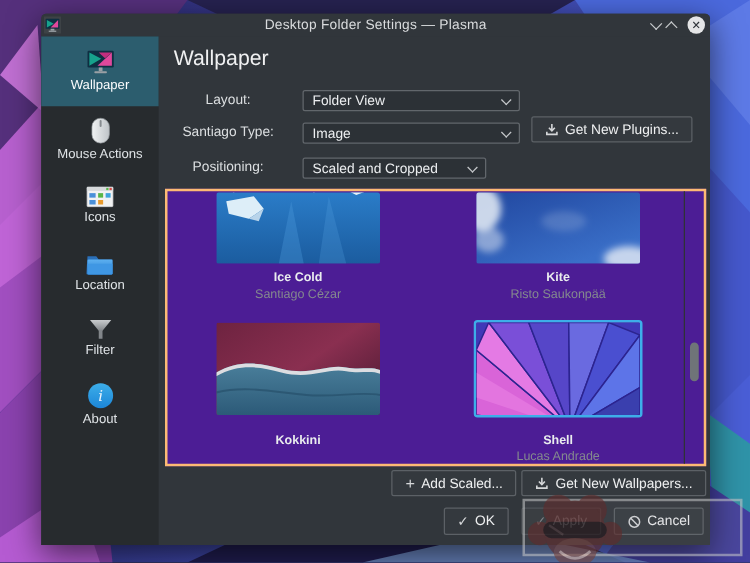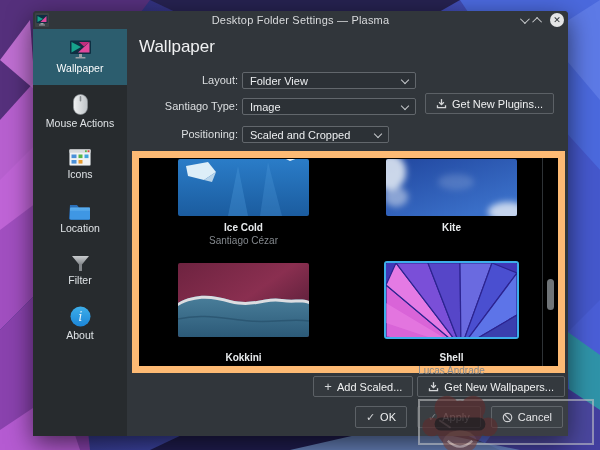--- a/index.html
+++ b/index.html
@@ -32,37 +32,37 @@
   .side-item:first-child { height:56px; }
   .side-item.selected { background:#2c5d6e; }
   .side-item .lbl { font-size:10.5px; color:#dfe3e6; }
   .side-item.selected .lbl { color:#fcfdfe; }
   .side-item svg { display:block; }
 
   
   .content { flex:1; position:relative; background:#31363b; }
   .heading { position:absolute; left:12px; top:8px; font-size:17px; color:#f0f1f2; font-weight:400; }
 
-  .form-label { position:absolute; left:0; width:111px; text-align:right; font-size:11px; color:#dcdfe1; line-height:17px; }
+  .form-label { position:absolute; left:0; width:111px; text-align:center; font-size:11px; color:#dcdfe1; line-height:17px; }
   .combo { position:absolute; height:17px; background:#2c3136; border:1px solid #62676c; border-radius:2px;
     display:flex; align-items:center; padding:0 20px 0 7px; }
   .combo .val { font-size:11px; color:#eceef0; white-space:nowrap; }
   .combo .cchev { position:absolute; right:7px; top:4px; width:6px; height:6px;
     border-right:1.4px solid #c6c9cc; border-bottom:1.4px solid #c6c9cc; transform:rotate(45deg); }
 
   .btn { display:inline-flex; align-items:center; gap:5px; height:21px; padding:0 10px;
     background:#34393e; border:1px solid #5c6166; border-radius:2px; font-size:11px; color:#eff0f1; white-space:nowrap; }
   .btn svg { flex:none; }
   .btn.disabled { color:#83878b; border-color:#4a4f54; background:#323639; }
 
   .plugins-btn { position:absolute; left:298px; top:64px; }
 
   
   .grid { position:absolute; left:5px; top:122px; width:433px; height:222px;
-    background:#000000; border:7px solid #fdba74; }
+    background:#4c1d95; border:2px solid #fdba74; }
   .thumb-crop { position:absolute; width:131px; height:57px; overflow:hidden; border-radius:2px; }
   .thumb-crop svg { display:block; margin-top:-17px; }
   .thumb { position:absolute; width:131px; height:74px; border-radius:2px; overflow:hidden; }
   .thumb svg { display:block; }
   .thumb.selected { width:135px; height:78px; border:2px solid #3daee9; border-radius:3px; }
   .wtitle { position:absolute; width:131px; text-align:center; font-size:10px; font-weight:600; color:#e9ecee; }
   .wauthor { position:absolute; width:131px; text-align:center; font-size:10px; color:#84898e; }
   .scroll-track { position:absolute; right:15px; top:0; width:1px; height:100%; background:#2e3236; }
   .scroll-handle { position:absolute; right:4px; top:121px; width:7px; height:31px; border-radius:3.5px; background:#6f7478; }
 
@@ -281,20 +281,21 @@
             </g>
             <g transform="translate(104,7)">
               <polygon points="0,2 4,-2 4,2" fill="#e24b3f"></polygon>
               <polygon points="4,-2 8,2 4,2" fill="#f2b93a"></polygon>
               <polygon points="0,2 4,2 4,7" fill="#3fa45c"></polygon>
               <polygon points="4,2 8,2 4,7" fill="#3a6fd0"></polygon>
             </g>
           </svg>
         </div>
         <div class="wtitle" style="left:247px; top:64px">Kite</div>
+        <div class="wauthor" style="left:247px; top:77px">Risto Saukonpää</div>
 
         <div class="thumb" style="left:39px; top:105px">
           <svg width="131" height="74" viewBox="0 0 131 74">
             <defs>
               <linearGradient id="kk1" x1="0" y1="0" x2="1" y2="0.8">
                 <stop offset="0" stop-color="#6e2340"></stop>
                   <stop offset="0.55" stop-color="#8a2f50"></stop>
                   <stop offset="1" stop-color="#531c36"></stop>
                 </linearGradient>
               <linearGradient id="kk2" x1="0" y1="0" x2="0" y2="1">

